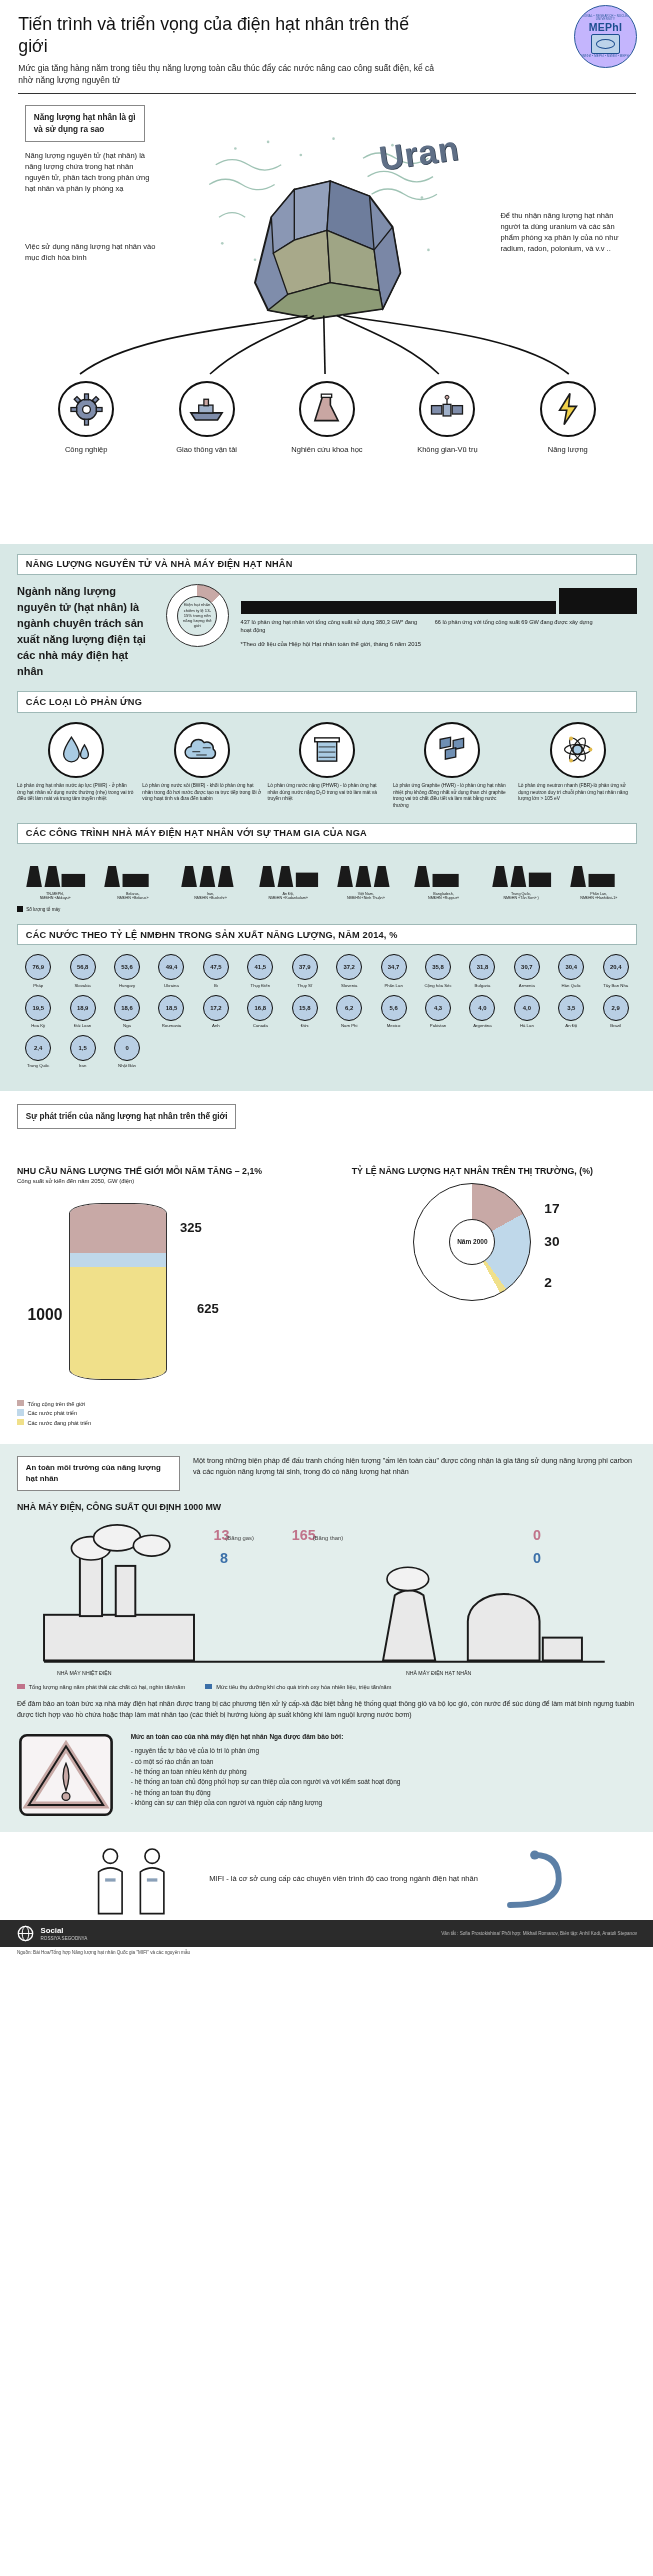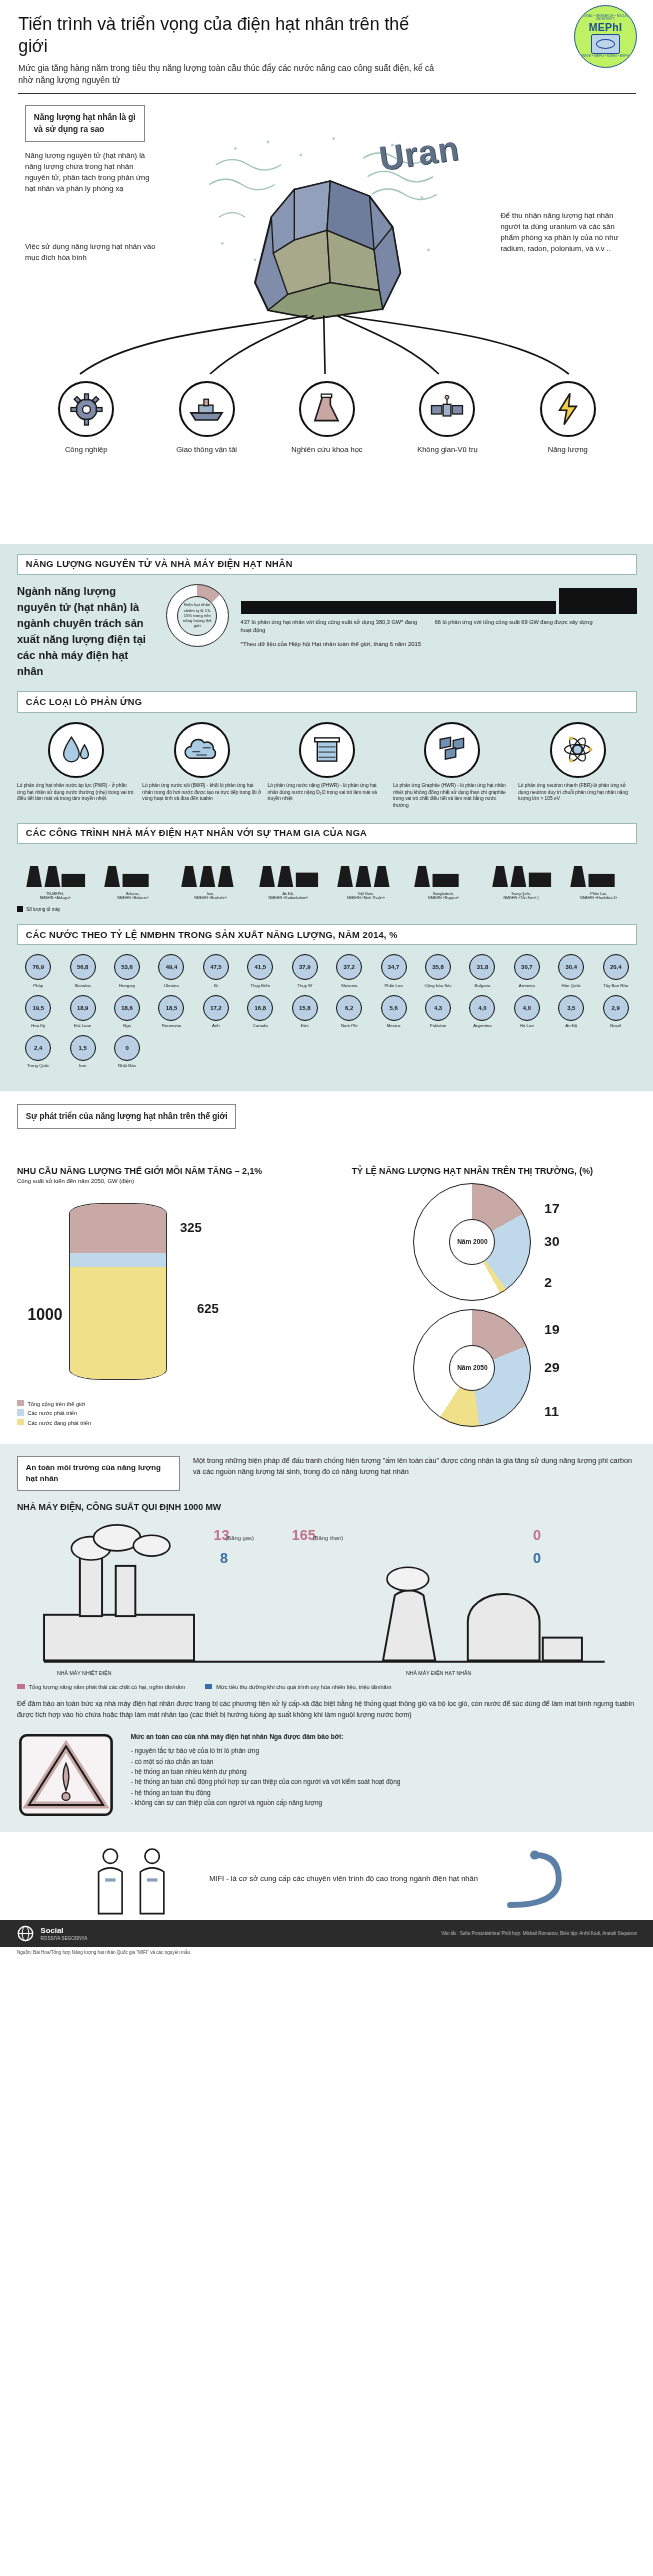--- a/index.html
+++ b/index.html
@@ -20,21 +20,21 @@
   }
   .sub-title {
     font-size: 8.5px; line-height: 1.35; margin-top: 6.5px;
     max-width: 418px; color: #222;
   }
   .hrule { height: 0.7px; background: #333; margin: 6.5px 0 0 0; }
 
   .logo-badge {
     position: absolute; right: 17px; top: 5.2px;
     width: 63px; height: 63px; border-radius: 50%;
-    border: 1.3px solid #2a5b9a; background: #bef264;
+    border: 1.3px solid #2a5b9a; background: #c4b5fd;
     display: flex; flex-direction: column; align-items: center; justify-content: center;
     overflow: hidden;
   }
   .logo-badge .ring-top, .logo-badge .ring-bot {
     font-size: 2.9px; letter-spacing: 0.2px; color: #2a5b9a; text-align: center;
     line-height: 1.1; width: 60px;
   }
   .logo-badge .logo-word {
     font-size: 10.5px; font-weight: bold; color: #1d4e8f; letter-spacing: 0.3px;
   }
@@ -724,27 +724,20 @@
 
         <div class="donuts">
           <div class="donut-big">
             <div class="ring" style="background:conic-gradient(#c8a9a6 0 61deg,#bfd8ea 61deg 144deg,#f0e08a 144deg 151deg,#ffffff 151deg 360deg)"></div>
             <div class="hole">Năm 2000</div>
             <div class="d-val" style="left:131px; top:18.3px">17</div>
             <div class="d-val" style="left:131px; top:51px">30</div>
             <div class="d-val" style="left:131px; top:92px">2</div>
           </div>
 
-          <div class="donut-big">
-            <div class="ring" style="background:conic-gradient(#c8a9a6 0 68deg,#bfd8ea 68deg 173deg,#f0e08a 173deg 213deg,#ffffff 213deg 360deg)"></div>
-            <div class="hole">Năm 2050</div>
-            <div class="d-val" style="left:131px; top:13px">19</div>
-            <div class="d-val" style="left:131px; top:51px">29</div>
-            <div class="d-val" style="left:131px; top:95px">11</div>
-          </div>
         </div>
       </div>
     </div>
   </div>
 
   <div class="safe-sec">
     <div class="safe-top">
       <div class="safe-box">An toàn môi trường của năng lượng hạt nhân</div>
       <div class="safe-text">Một trong những biện pháp để đấu tranh chống hiện tượng "ấm lên toàn cầu" được công nhận là gia tăng sử dụng năng lượng phi carbon và các nguồn năng lượng tái sinh, trong đó có năng lượng hạt nhân</div>
     </div>

